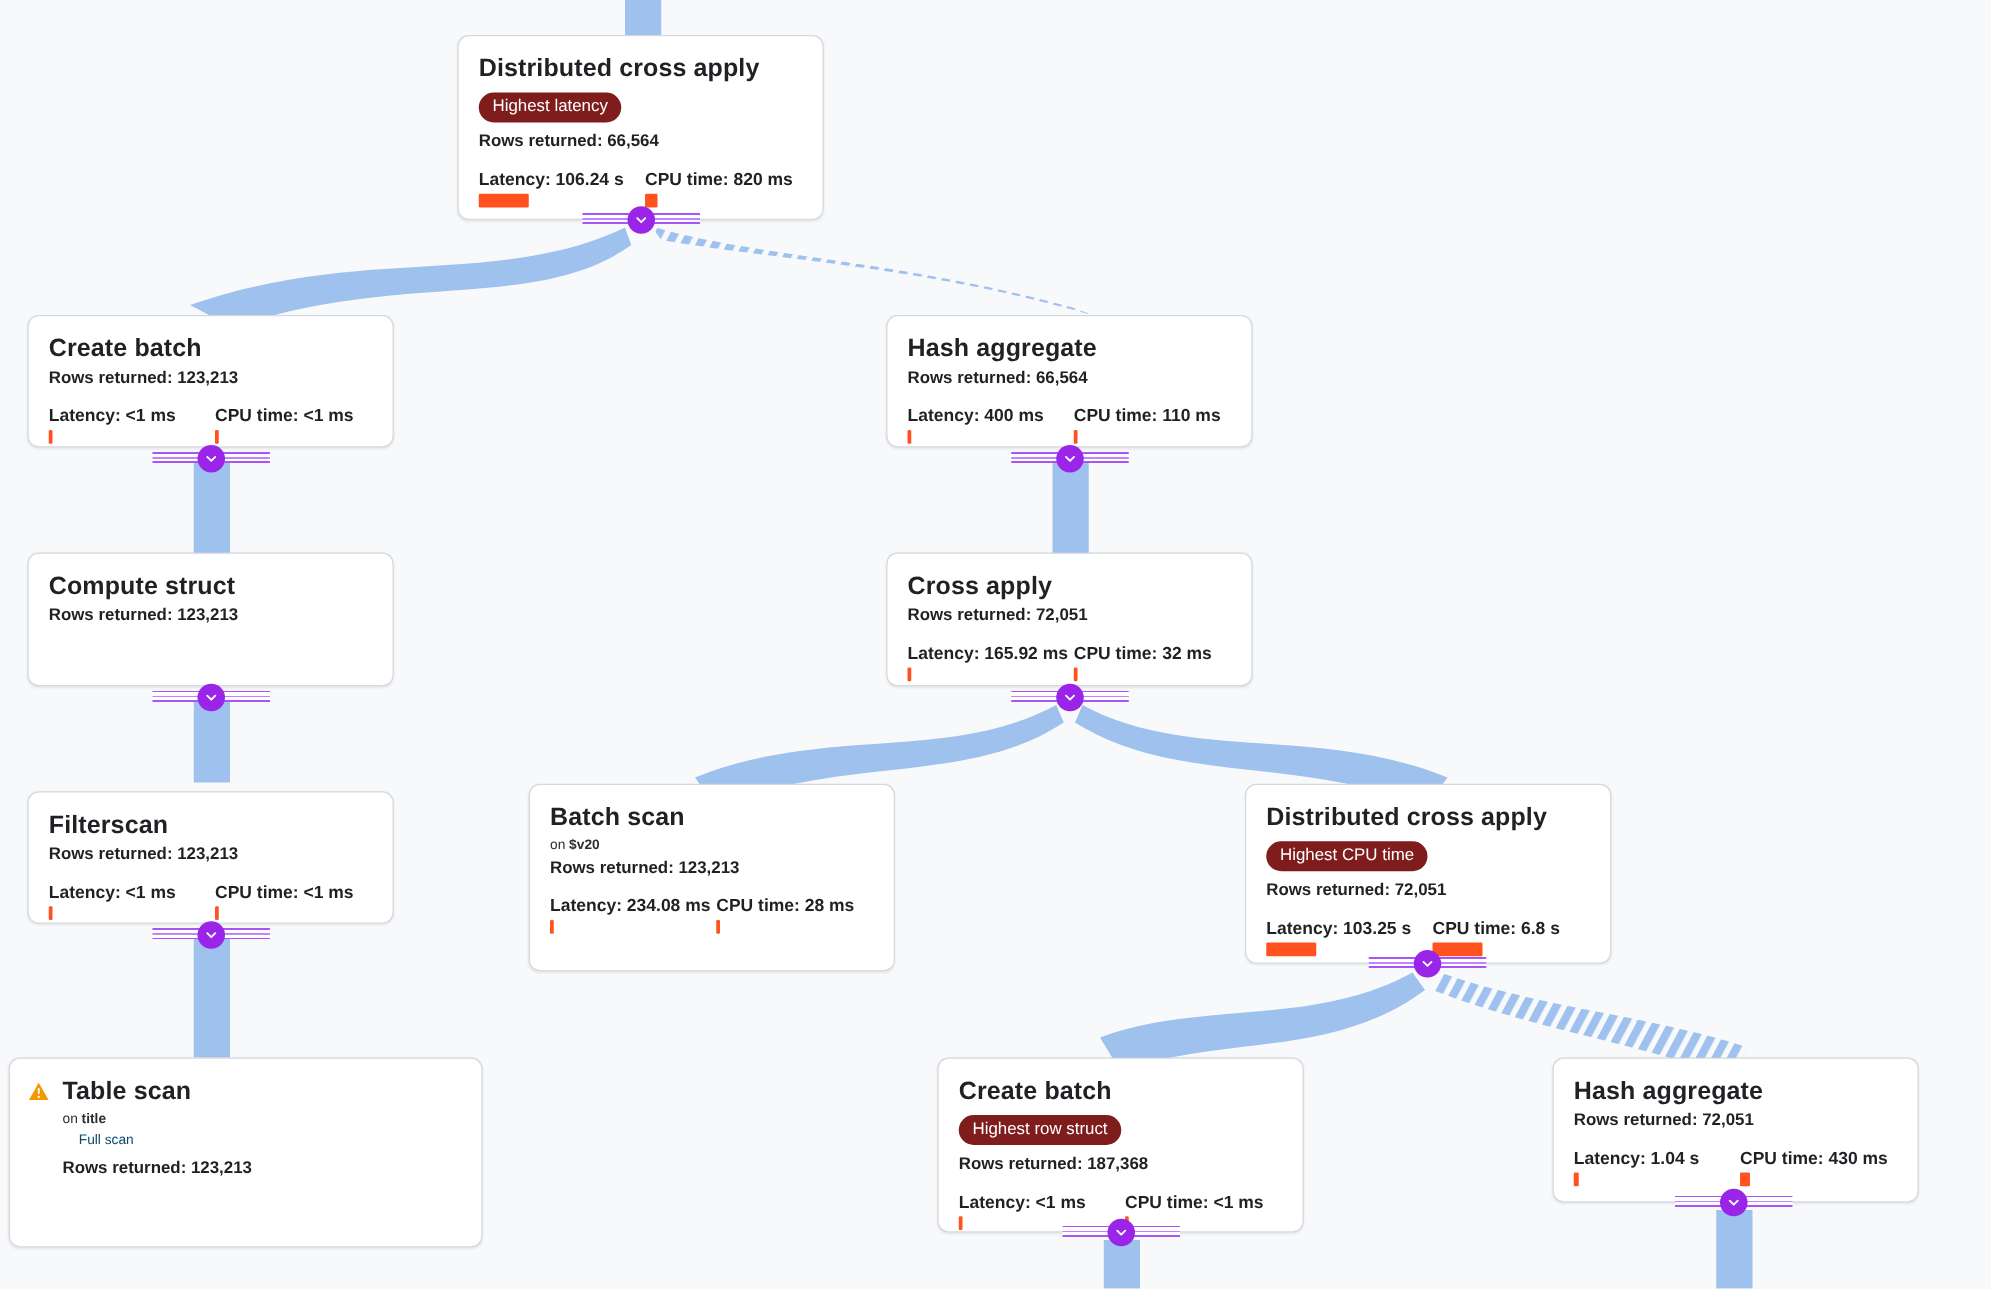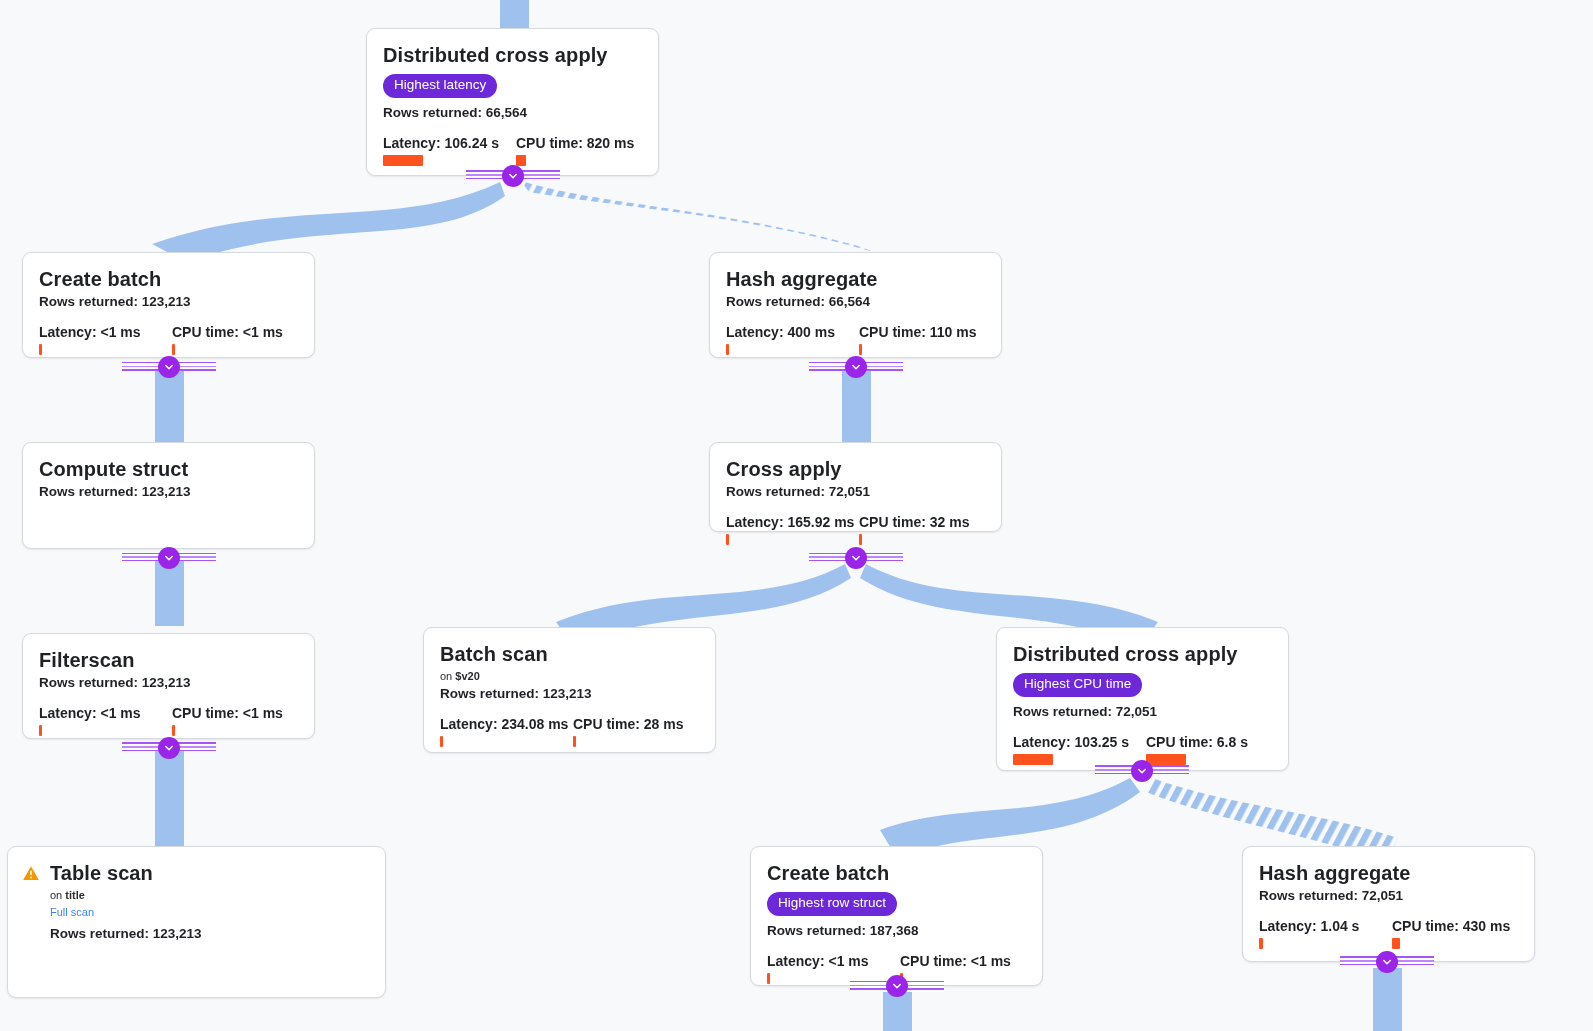--- a/index.html
+++ b/index.html
@@ -63,28 +63,28 @@
     letter-spacing: .1px;
   }
 
   .node-sub {
     font-size: 11px;
     color: #2b2d31;
     line-height: 1.4;
     margin-top: 2px;
   }
   .node-sub .sub-strong { font-weight: 700; }
-  .node-sub.muted { color: #3b82f6; }
+  .node-sub.muted { color: #0c4a6e; margin-left: 13px; }
 
   .badge {
     display: inline-block;
     margin-top: 6px;
     margin-bottom: 1px;
     padding: 3px 11px 4px 11px;
-    background: #6d28d9;
+    background: #7f1d1d;
     color: #ffffff;
     font-size: 13.5px;
     line-height: 1.25;
     border-radius: 999px;
     white-space: nowrap;
   }
 
   .rows {
     margin-top: 6px;
     font-size: 13.5px;
@@ -267,21 +267,21 @@
 
   <div class="node" style="left:22px; top:442px; width:293px; height:107px;">
     <div class="node-head">
       <div class="node-body">
         <div class="node-title">Compute struct</div>
         <div class="rows" style="margin-top:2px">Rows returned: 123,213</div>
       </div>
     </div>
   </div>
 
-  <div class="node" style="left:709px; top:442px; width:293px; height:90px;">
+  <div class="node" style="left:709px; top:442px; width:293px; height:107px;">
     <div class="node-head">
       <div class="node-body">
         <div class="node-title">Cross apply</div>
         <div class="rows" style="margin-top:2px">Rows returned: 72,051</div>
         <div class="metrics">
           <div class="metric m-latency">
             <div class="metric-label">Latency: 165.92 ms</div>
             <div class="metric-bar" style="width:3px"></div>
           </div>
           <div class="metric m-cpu">
@@ -305,21 +305,21 @@
           </div>
           <div class="metric m-cpu">
             <div class="metric-label">CPU time: &lt;1 ms</div>
             <div class="metric-bar" style="width:3px"></div>
           </div>
         </div>
       </div>
     </div>
   </div>
 
-  <div class="node" style="left:423px; top:627px; width:293px; height:126px;">
+  <div class="node" style="left:423px; top:627px; width:293px; height:150px;">
     <div class="node-head">
       <div class="node-body">
         <div class="node-title">Batch scan</div>
         <div class="node-sub">
           <span>on </span><span class="sub-strong">$v20</span>
         </div>
         <div class="rows" style="margin-top:2px">Rows returned: 123,213</div>
         <div class="metrics">
           <div class="metric m-latency">
             <div class="metric-label">Latency: 234.08 ms</div>

